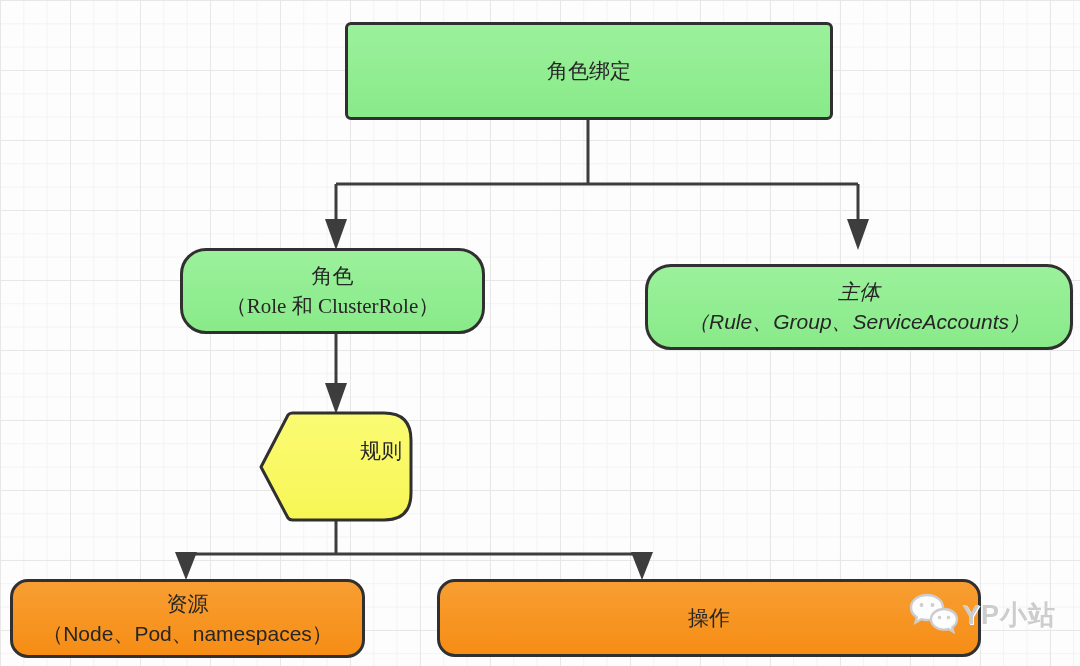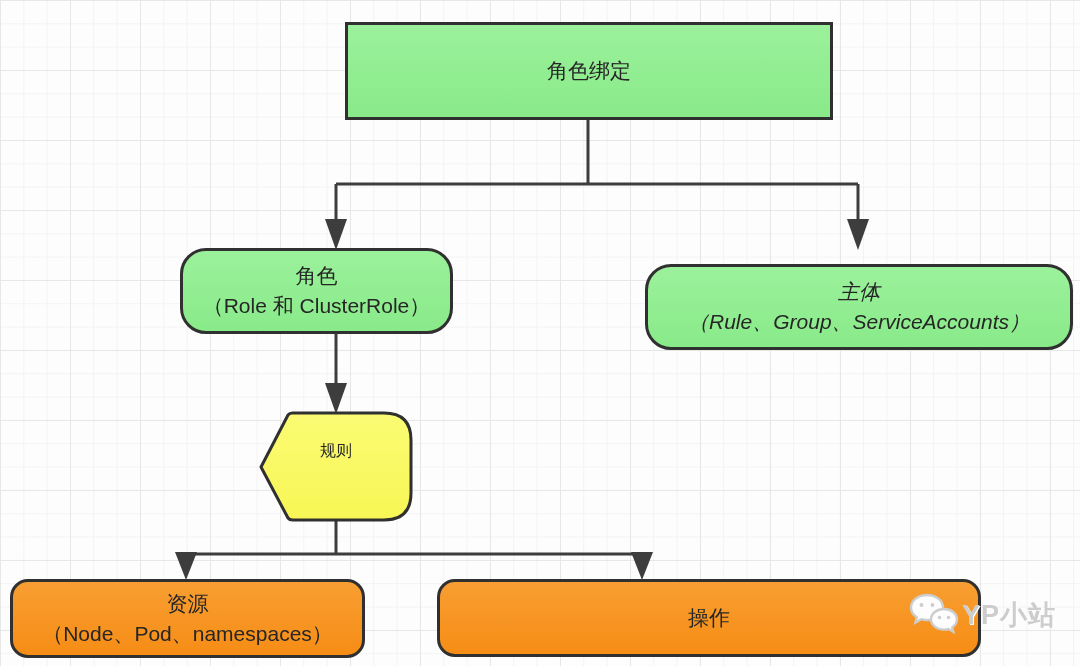--- a/index.html
+++ b/index.html
@@ -33,37 +33,37 @@
     text-align: center;
     color: #262626;
     font-size: 21px;
     line-height: 30px;
   }
   .node .title, .node .subtitle { white-space: nowrap; }
 
   .green  { background: linear-gradient(180deg, #9bf19b 0%, #89ea89 100%); }
   .orange { background: linear-gradient(180deg, #f89e32 0%, #f68d15 100%); }
 
-  .rect    { border-radius: 0; }
+  .rect    { border-radius: 6px; }
   .rounded { border-radius: 26px; }
   .rounded-sm { border-radius: 18px; }
 
   #node-role-binding { left: 345px; top: 22px;  width: 488px; height: 98px; }
-  #node-role         { left: 180px; top: 248px; width: 273px; height: 86px; }
+  #node-role         { left: 180px; top: 248px; width: 305px; height: 86px; font-family: Liberation Serif, serif; }
   #node-subject      { left: 645px; top: 264px; width: 428px; height: 86px; font-style: italic; }
   #node-resource     { left: 10px;  top: 579px; width: 355px; height: 79px; }
   #node-operation    { left: 437px; top: 579px; width: 544px; height: 78px; }
 
   .pentagon-label {
     position: absolute;
     z-index: 2;
     left: 270px; top: 436px; width: 132px;
-    text-align: center;
+    text-align: right;
     color: #262626;
-    font-size: 16px;
+    font-size: 21px;
     line-height: 30px;
   }
   .pentagon-label div { white-space: nowrap; }
 
   .watermark {
     position: absolute;
     z-index: 3;
     left: 908px; top: 592px;
     display: flex;
     align-items: center;

